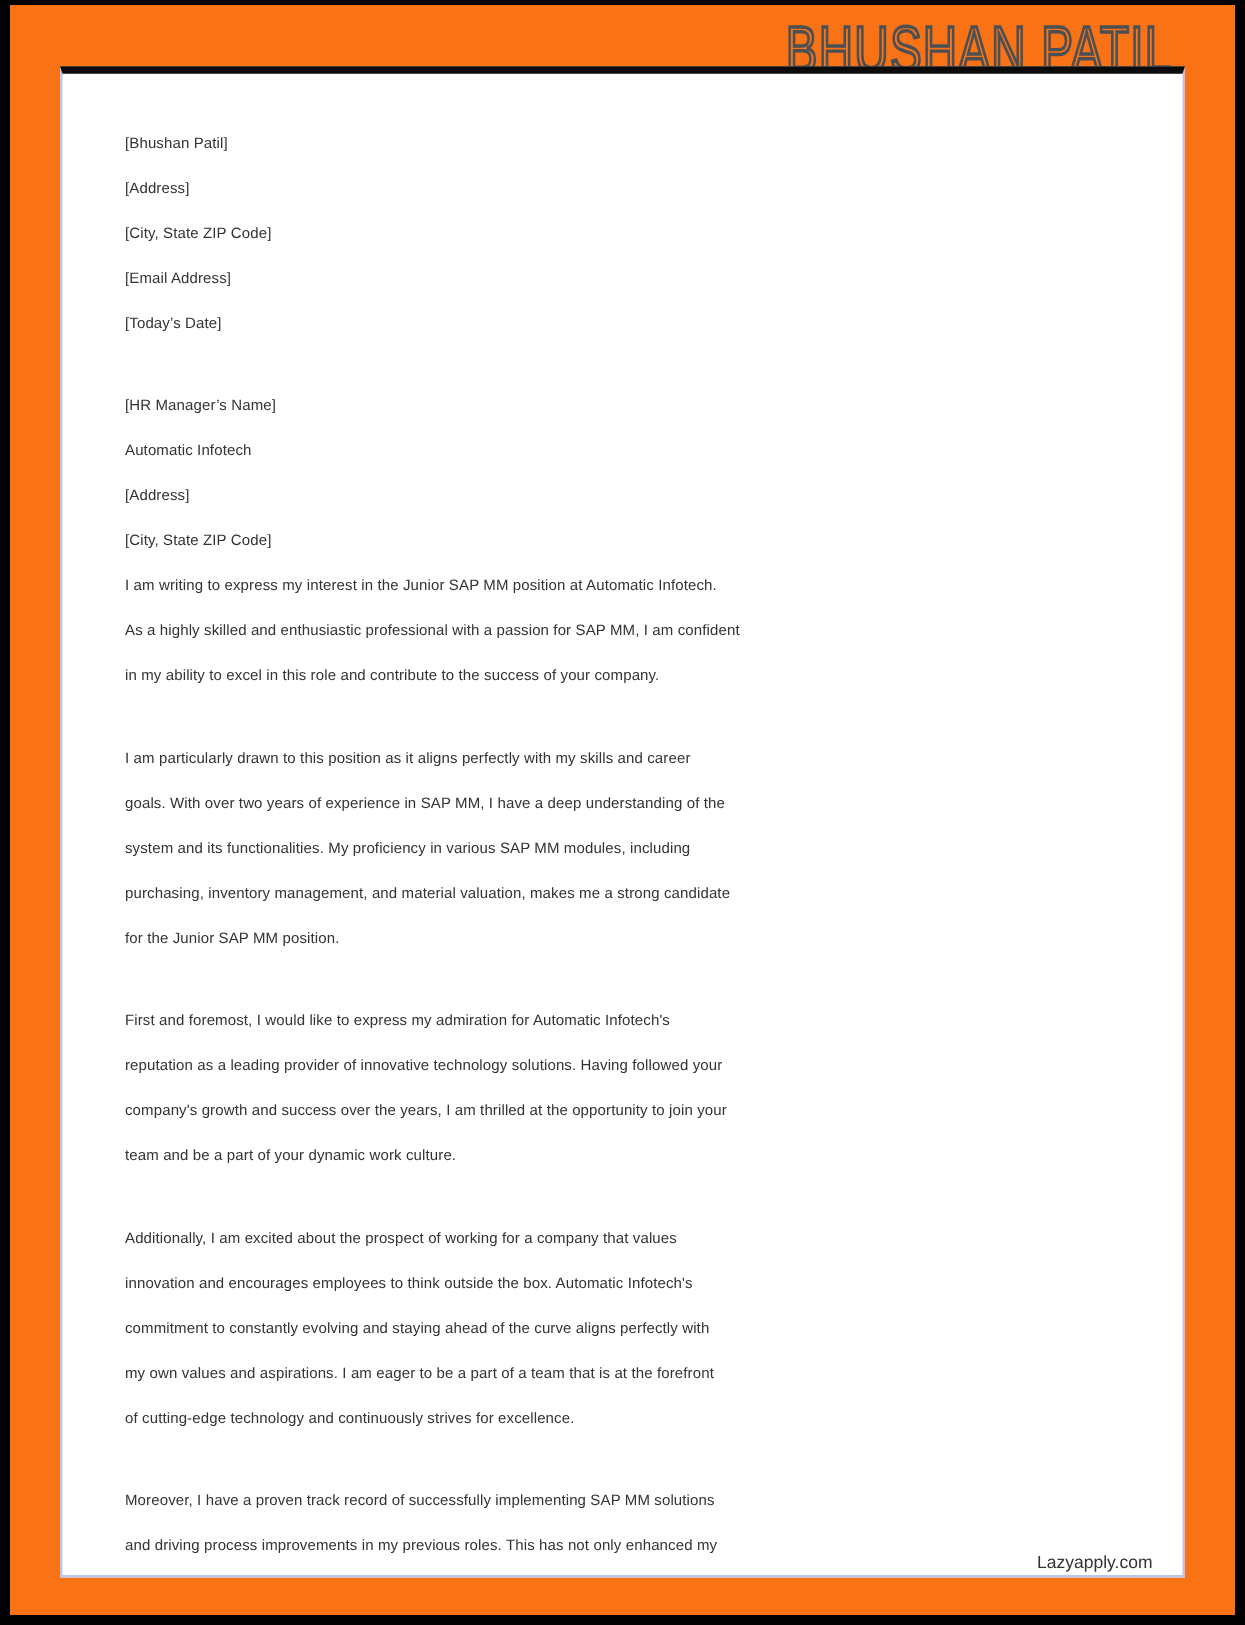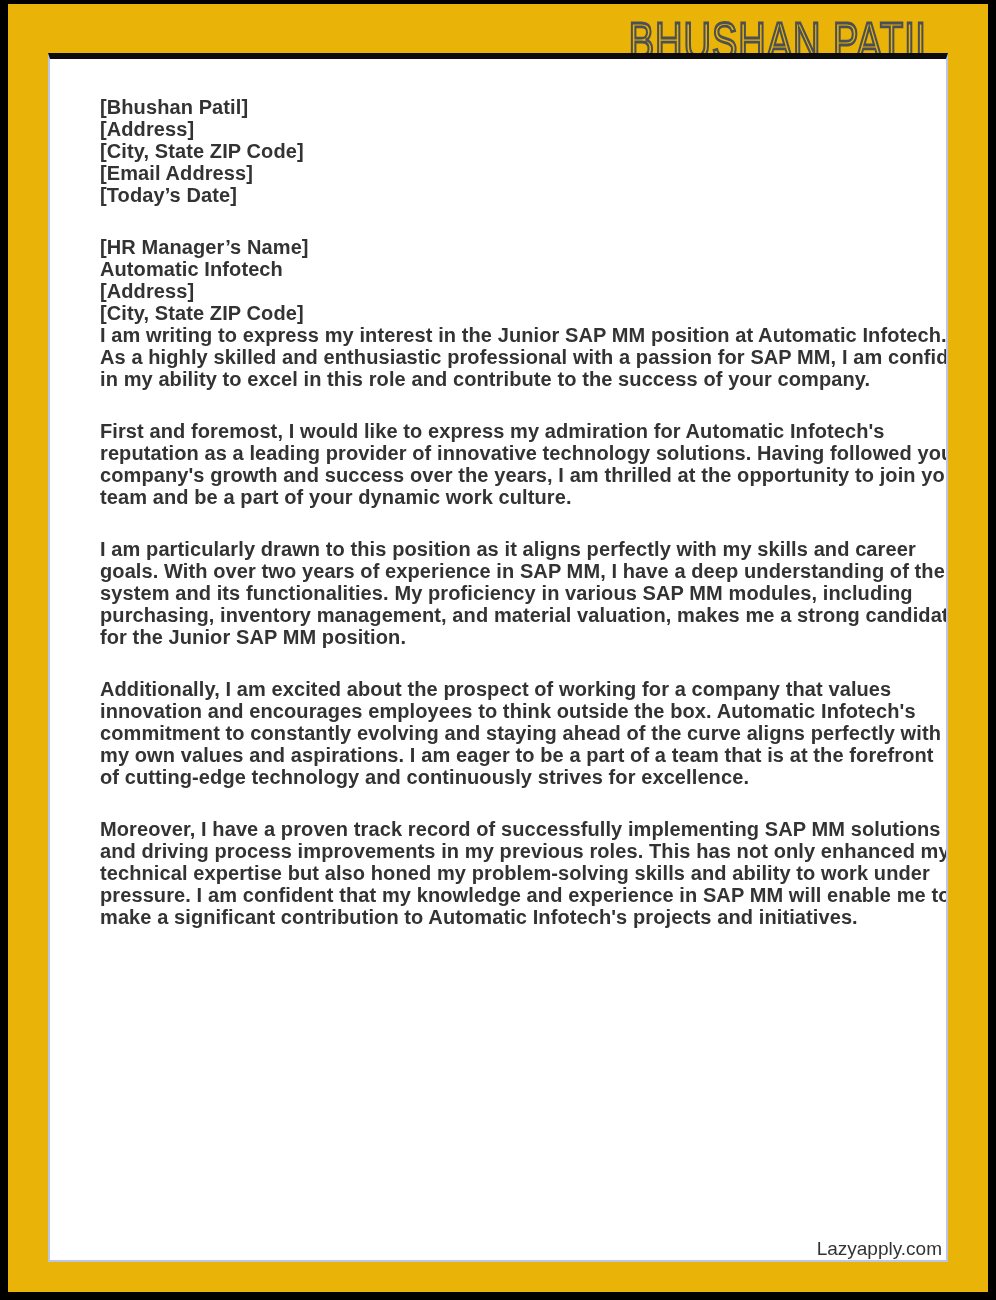--- a/index.html
+++ b/index.html
@@ -10,21 +10,21 @@
     background: #000000;
     font-family: "Liberation Sans", "DejaVu Sans", sans-serif;
     overflow: hidden;
   }
   .canvas {
     position: absolute;
     top: 4px;
     left: 8px;
     width: 980px;
     height: 1288px;
-    background: #eab308;
+    background: #f97316;
   }
   .header-title {
     position: absolute;
     top: 8px;
     right: 50px;
     font-size: 38px;
     font-weight: normal;
     letter-spacing: 1px;
     color: transparent;
     -webkit-text-stroke: 2px #4b5055;
@@ -41,33 +41,32 @@
     height: 1209px;
     box-sizing: border-box;
     background: #ffffff;
     border: 2px solid #b9c6ea;
     border-top: 6px solid #0c0c0c;
     padding: 37px 52px 0 50px;
     overflow: hidden;
   }
   .text-block {
     margin: 0 0 30px 0;
-    font-size: 20px;
-    line-height: 22px;
+    font-size: 12px;
+    line-height: 36px;
     color: #333333;
     white-space: pre;
     letter-spacing: 0.1px;
-    font-weight: bold;
   }
   .text-block:last-of-type { margin-bottom: 0; }
   .watermark {
     position: absolute;
-    right: 4px;
+    right: 24px;
     bottom: 2px;
-    font-size: 19px;
+    font-size: 14px;
     color: #333333;
     background: #ffffff;
     line-height: 18px;
   }
 </style>
 </head>
 <body>
 
 <div class="canvas">
 
@@ -84,30 +83,30 @@
     <div class="text-block">[HR Manager’s Name]
 Automatic Infotech
 [Address]
 [City, State ZIP Code]</div>
 
 
     <p class="text-block">I am writing to express my interest in the Junior SAP MM position at Automatic Infotech.
 As a highly skilled and enthusiastic professional with a passion for SAP MM, I am confident
 in my ability to excel in this role and contribute to the success of your company.</p>
 
-    <p class="text-block">First and foremost, I would like to express my admiration for Automatic Infotech's
-reputation as a leading provider of innovative technology solutions. Having followed your
-company's growth and success over the years, I am thrilled at the opportunity to join your
-team and be a part of your dynamic work culture.</p>
-
     <p class="text-block">I am particularly drawn to this position as it aligns perfectly with my skills and career
 goals. With over two years of experience in SAP MM, I have a deep understanding of the
 system and its functionalities. My proficiency in various SAP MM modules, including
 purchasing, inventory management, and material valuation, makes me a strong candidate
 for the Junior SAP MM position.</p>
+
+    <p class="text-block">First and foremost, I would like to express my admiration for Automatic Infotech's
+reputation as a leading provider of innovative technology solutions. Having followed your
+company's growth and success over the years, I am thrilled at the opportunity to join your
+team and be a part of your dynamic work culture.</p>
 
     <p class="text-block">Additionally, I am excited about the prospect of working for a company that values
 innovation and encourages employees to think outside the box. Automatic Infotech's
 commitment to constantly evolving and staying ahead of the curve aligns perfectly with
 my own values and aspirations. I am eager to be a part of a team that is at the forefront
 of cutting-edge technology and continuously strives for excellence.</p>
 
     <p class="text-block">Moreover, I have a proven track record of successfully implementing SAP MM solutions
 and driving process improvements in my previous roles. This has not only enhanced my
 technical expertise but also honed my problem-solving skills and ability to work under

